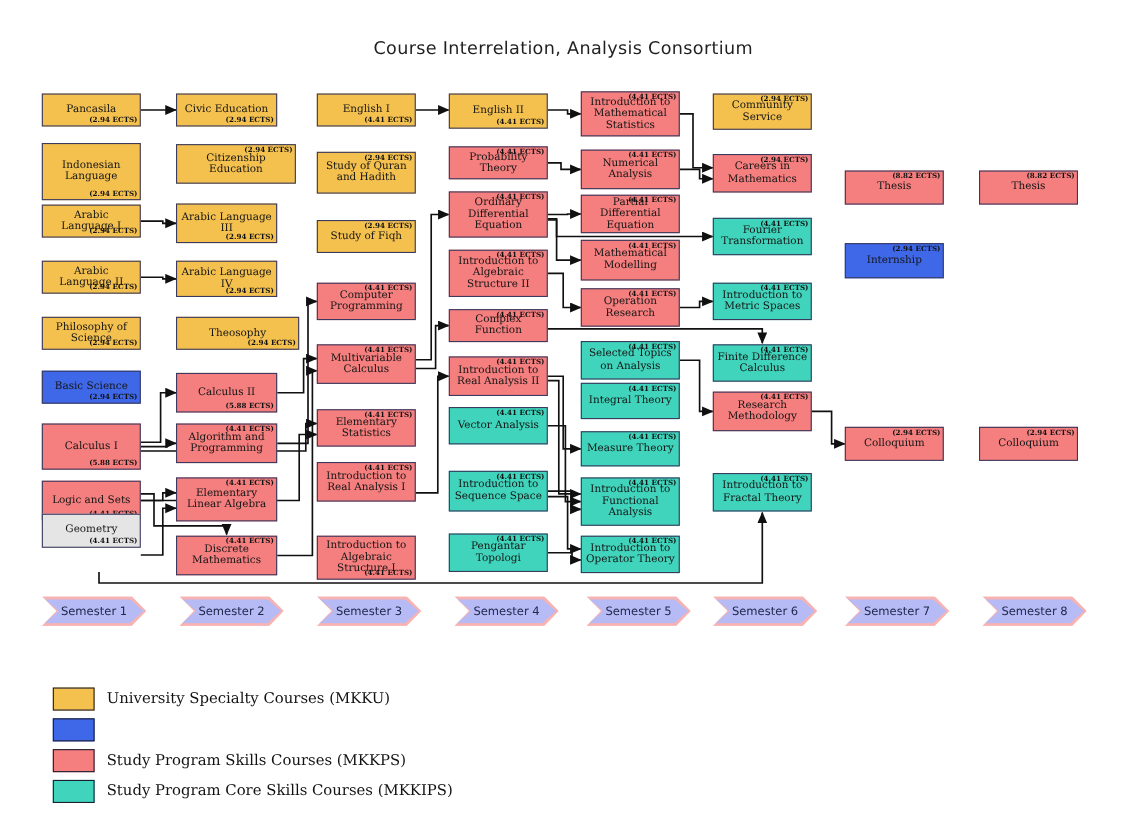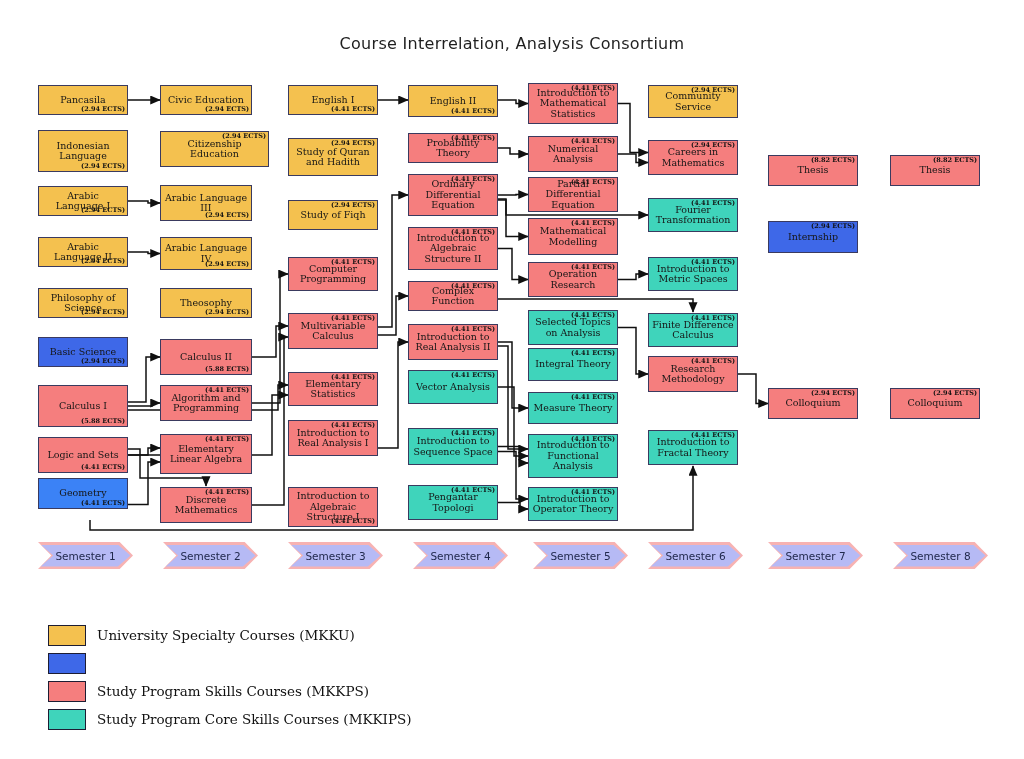--- a/index.html
+++ b/index.html
@@ -74,21 +74,21 @@
       <polyline points="618,327.5 636,327.5 636,374 648,374" marker-end="url(#arrowhead)" stroke="#101010"></polyline>
       <polyline points="738,374 756,374 756,403.5 768,403.5" marker-end="url(#arrowhead)" stroke="#101010"></polyline>
       <polyline points="90,520 90,530 693,530 693,466" marker-end="url(#arrowhead)" stroke="#101010"></polyline>
     </svg>
 
   <div id="diagram">
       <div class="box" style="left: 38px; top: 85px; width: 90px; height: 30px; background: rgb(244, 193, 79); border-color: rgb(58, 58, 95);">
         <span class="lbl">Pancasila</span>
         <span class="ects eb">(2.94 ECTS)</span>
       </div>
-      <div class="box" style="left: 38px; top: 130px; width: 90px; height: 42px; background: rgb(244, 193, 79); border-color: rgb(58, 58, 95);">
+      <div class="box" style="left: 38px; top: 130px; width: 90px; height: 52px; background: rgb(244, 193, 79); border-color: rgb(58, 58, 95);">
         <span class="lbl">Indonesian Language</span>
         <span class="ects eb">(2.94 ECTS)</span>
       </div>
       <div class="box" style="left: 38px; top: 186px; width: 90px; height: 30px; background: rgb(244, 193, 79); border-color: rgb(58, 58, 95);">
         <span class="lbl">Arabic Language I</span>
         <span class="ects eb">(2.94 ECTS)</span>
       </div>
       <div class="box" style="left: 38px; top: 237px; width: 90px; height: 30px; background: rgb(244, 193, 79); border-color: rgb(58, 58, 95);">
         <span class="lbl">Arabic Language II</span>
         <span class="ects eb">(2.94 ECTS)</span>
@@ -102,41 +102,41 @@
         <span class="ects eb">(2.94 ECTS)</span>
       </div>
       <div class="box" style="left: 38px; top: 385px; width: 90px; height: 42px; background: rgb(245, 126, 126); border-color: rgb(58, 58, 95);">
         <span class="lbl">Calculus I</span>
         <span class="ects eb">(5.88 ECTS)</span>
       </div>
       <div class="box" style="left: 38px; top: 437px; width: 90px; height: 36px; background: rgb(245, 126, 126); border-color: rgb(58, 58, 95);">
         <span class="lbl">Logic and Sets</span>
         <span class="ects eb">(4.41 ECTS)</span>
       </div>
-      <div class="box" style="left: 38px; top: 478px; width: 90px; height: 31px; background: #3b82f6; border-color: rgb(58, 58, 95);">
+      <div class="box" style="left: 38px; top: 467px; width: 90px; height: 31px; background: #e5e5e5; border-color: rgb(58, 58, 95);">
         <span class="lbl">Geometry</span>
         <span class="ects eb">(4.41 ECTS)</span>
       </div>
       <div class="box" style="left: 160px; top: 85px; width: 92px; height: 30px; background: rgb(244, 193, 79); border-color: rgb(58, 58, 95);">
         <span class="lbl">Civic Education</span>
         <span class="ects eb">(2.94 ECTS)</span>
       </div>
       <div class="box" style="left: 160px; top: 131px; width: 109px; height: 36px; background: rgb(244, 193, 79); border-color: rgb(58, 58, 95);">
         <span class="lbl">Citizenship Education</span>
         <span class="ects et">(2.94 ECTS)</span>
       </div>
       <div class="box" style="left: 160px; top: 185px; width: 92px; height: 36px; background: rgb(244, 193, 79); border-color: rgb(58, 58, 95);">
         <span class="lbl">Arabic Language III</span>
         <span class="ects eb">(2.94 ECTS)</span>
       </div>
       <div class="box" style="left: 160px; top: 237px; width: 92px; height: 33px; background: rgb(244, 193, 79); border-color: rgb(58, 58, 95);">
         <span class="lbl">Arabic Language IV</span>
         <span class="ects eb">(2.94 ECTS)</span>
       </div>
-      <div class="box" style="left: 160px; top: 288px; width: 92px; height: 30px; background: rgb(244, 193, 79); border-color: rgb(58, 58, 95);">
+      <div class="box" style="left: 160px; top: 288px; width: 112px; height: 30px; background: rgb(244, 193, 79); border-color: rgb(58, 58, 95);">
         <span class="lbl">Theosophy</span>
         <span class="ects eb">(2.94 ECTS)</span>
       </div>
       <div class="box" style="left: 160px; top: 339px; width: 92px; height: 36px; background: rgb(245, 126, 126); border-color: rgb(58, 58, 95); text-align: center;">
         <span class="lbl">Calculus II</span>
         <span class="ects eb">(5.88 ECTS)</span>
       </div>
       <div class="box" style="left: 160px; top: 385px; width: 92px; height: 36px; background: rgb(245, 126, 126); border-color: rgb(58, 58, 95);">
         <span class="lbl">Algorithm and Programming</span>
         <span class="ects et">(4.41 ECTS)</span>

